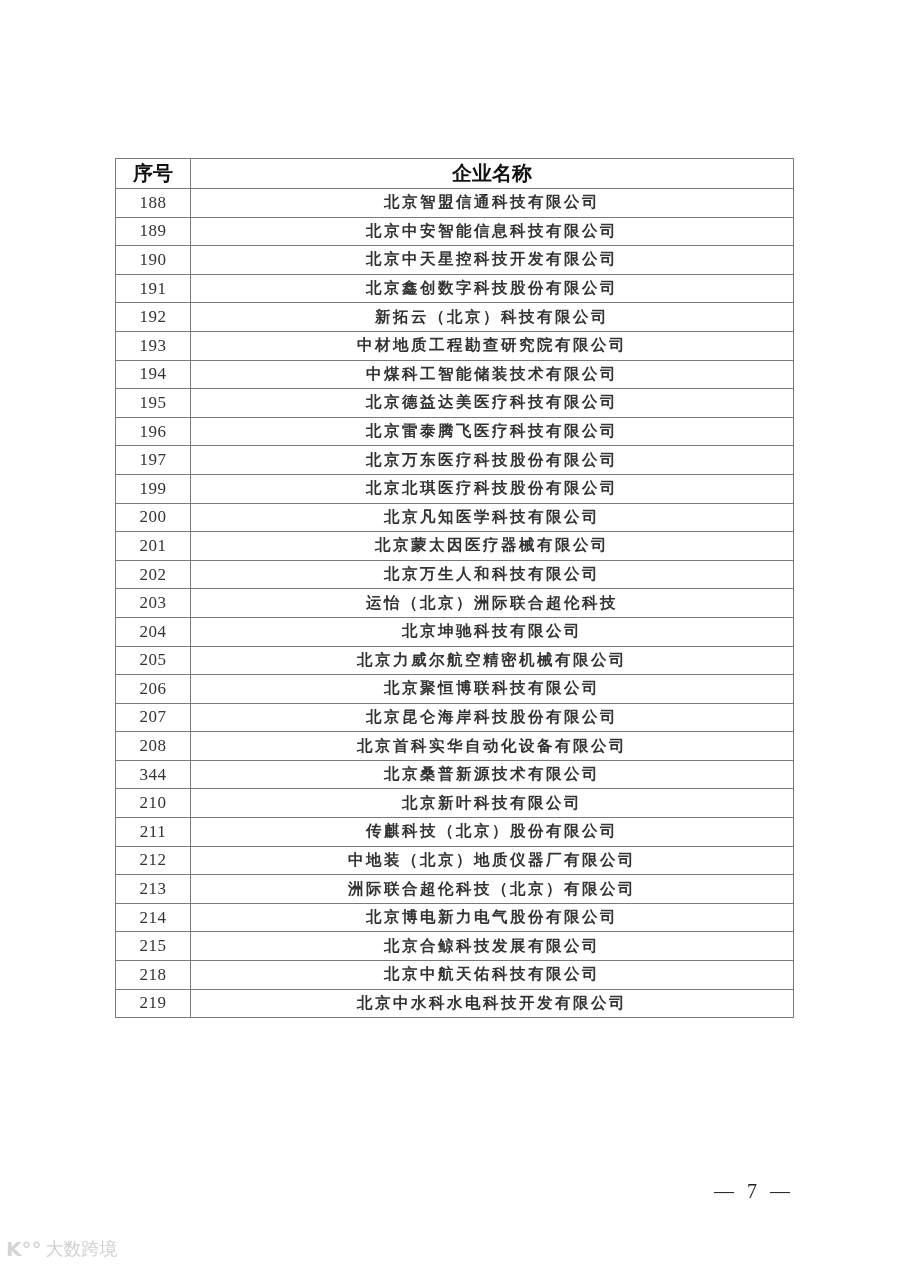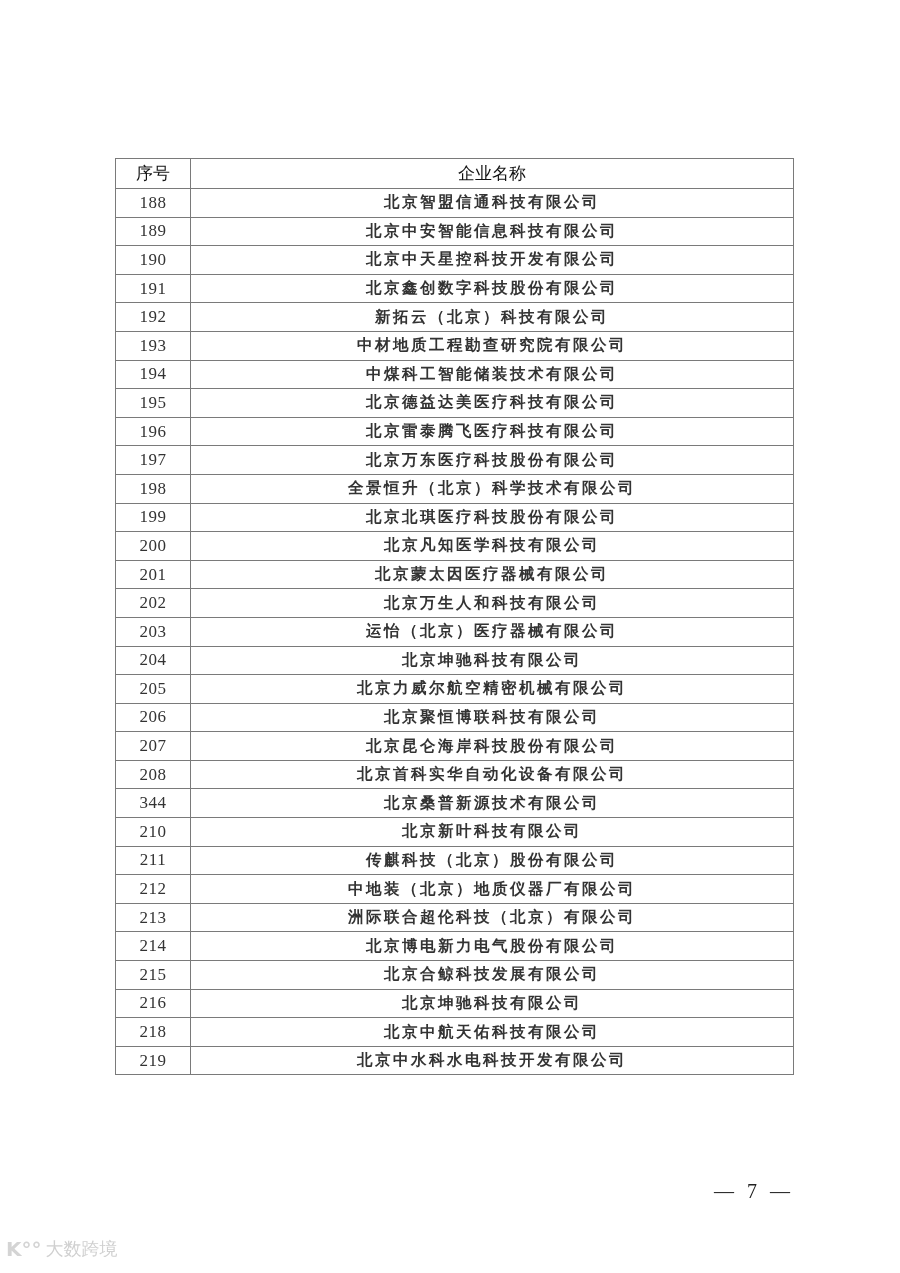--- a/index.html
+++ b/index.html
@@ -3,21 +3,21 @@
 <meta charset="utf-8">
 <style>
   html, body { margin: 0; padding: 0; background: #ffffff; }
   body { width: 900px; height: 1273px; position: relative; overflow: hidden;
          font-family: "DejaVu Serif", "Liberation Serif", serif; color: #222; }
   .page-table { position: absolute; left: 115px; top: 158px; width: 679px;
                 border-collapse: collapse; table-layout: fixed; }
   .page-table th, .page-table td { border: 1.5px solid #7a7a7a; padding: 0; text-align: center;
                                    vertical-align: middle; }
   .page-table th { height: 29px; font-family: "DejaVu Sans", "Liberation Sans", sans-serif;
-                   font-weight: normal; font-size: 17px; color: #111; }
+                   font-weight: bold; font-size: 20px; color: #111; }
   .page-table td { height: 27.6px; font-size: 15.5px; color: #333; }
   .page-table td.num { font-family: "Liberation Serif", serif; font-size: 17px; letter-spacing: 0.5px; margin-top: 17px; }
   .page-table td.name { letter-spacing: 2.5px; font-weight: bold; }
   .col-num { width: 75px; }
   .page-number { position: absolute; left: 714px; top: 1180px; font-size: 20px; color: #222;
                  font-family: "Liberation Serif", serif; letter-spacing: 4px; }
   .watermark { position: absolute; left: 6px; top: 1237px; font-size: 18px; color: #d0d0d0;
                font-family: "DejaVu Sans", sans-serif; display: flex; align-items: center; gap: 4px; }
   .watermark .logo { font-size: 20px; font-weight: bold; color: #d4d4d4; }
 </style>
@@ -70,42 +70,38 @@
       </tr>
       <tr>
         <td class="num">196</td>
         <td class="name">北京雷泰腾飞医疗科技有限公司</td>
       </tr>
       <tr>
         <td class="num">197</td>
         <td class="name">北京万东医疗科技股份有限公司</td>
       </tr>
       <tr>
-        <td class="num">198</td>
-        <td class="name">全景恒升（北京）科学技术有限公司</td>
-      </tr>
-      <tr>
         <td class="num">199</td>
         <td class="name">北京北琪医疗科技股份有限公司</td>
       </tr>
       <tr>
         <td class="num">200</td>
         <td class="name">北京凡知医学科技有限公司</td>
       </tr>
       <tr>
         <td class="num">201</td>
         <td class="name">北京蒙太因医疗器械有限公司</td>
       </tr>
       <tr>
         <td class="num">202</td>
         <td class="name">北京万生人和科技有限公司</td>
       </tr>
       <tr>
         <td class="num">203</td>
-        <td class="name">运怡（北京）医疗器械有限公司</td>
+        <td class="name">运怡（北京）洲际联合超伦科技</td>
       </tr>
       <tr>
         <td class="num">204</td>
         <td class="name">北京坤驰科技有限公司</td>
       </tr>
       <tr>
         <td class="num">205</td>
         <td class="name">北京力威尔航空精密机械有限公司</td>
       </tr>
       <tr>
@@ -142,24 +138,20 @@
       </tr>
       <tr>
         <td class="num">214</td>
         <td class="name">北京博电新力电气股份有限公司</td>
       </tr>
       <tr>
         <td class="num">215</td>
         <td class="name">北京合鲸科技发展有限公司</td>
       </tr>
       <tr>
-        <td class="num">216</td>
-        <td class="name">北京坤驰科技有限公司</td>
-      </tr>
-      <tr>
         <td class="num">218</td>
         <td class="name">北京中航天佑科技有限公司</td>
       </tr>
       <tr>
         <td class="num">219</td>
         <td class="name">北京中水科水电科技开发有限公司</td>
       </tr>
     </tbody>
 </table>
 

